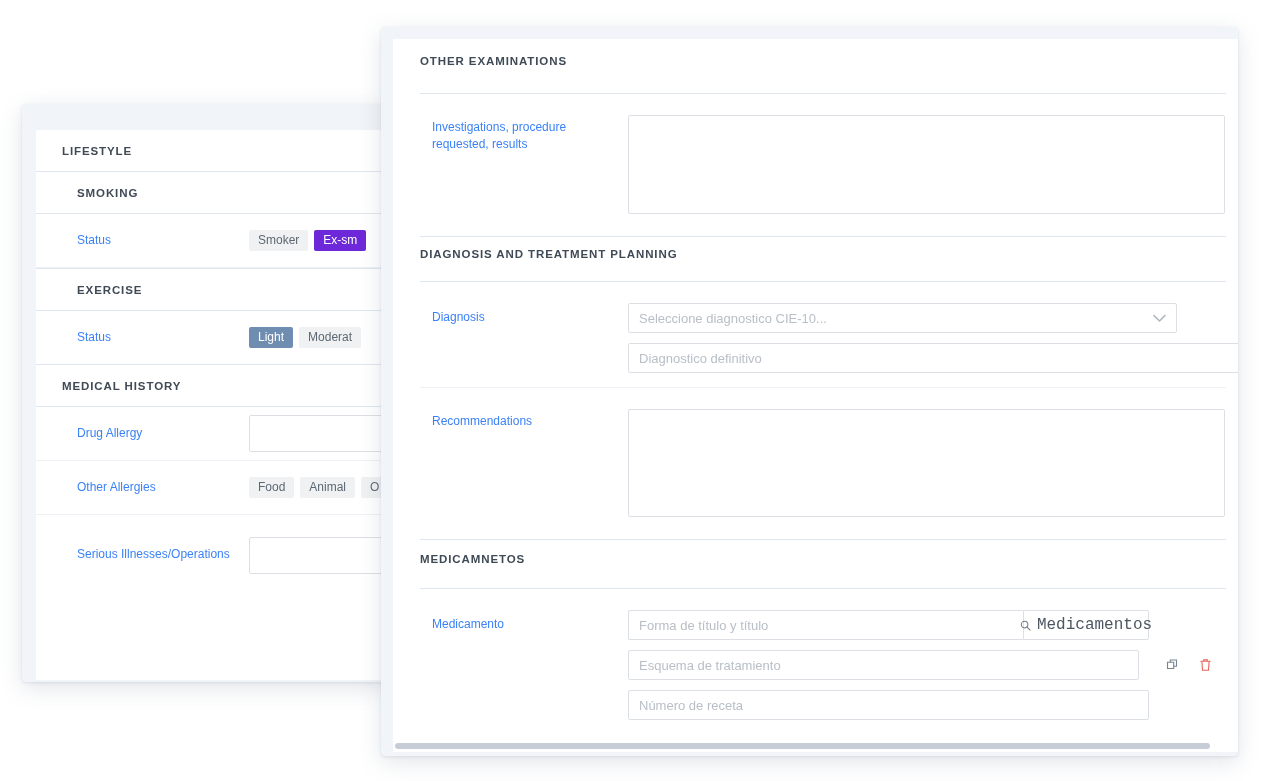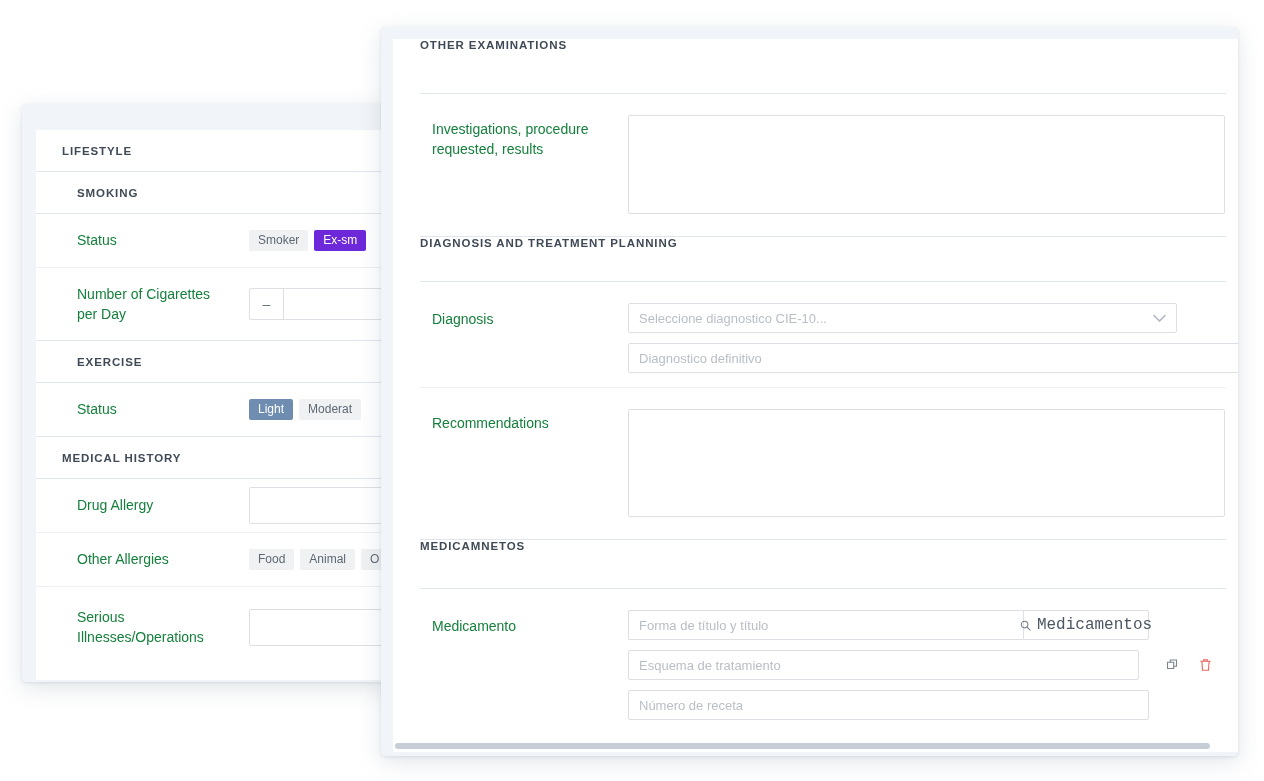--- a/index.html
+++ b/index.html
@@ -36,22 +36,22 @@
     font-size: 11.5px;
     font-weight: bold;
     letter-spacing: 0.9px;
     color: #3f4a56;
     text-transform: uppercase;
   }
   .divider { height: 1px; background: #dfe6ee; }
   .row-divider { height: 1px; background: #edf0f4; }
 
   .field-label {
-    font-size: 14px;
-    color: #15803d;
+    font-size: 12px;
+    color: #3b82f6;
     line-height: 1.45;
   }
 
   .txtbox {
     border: 1px solid #dcdfe3;
     background: #fff;
     border-radius: 2px;
   }
   .inputbox {
     border: 1px solid #dcdfe3;
@@ -102,21 +102,21 @@
     position: absolute;
     left: 2px; top: 3px; height: 6px; width: 815px;
     background: #c7cdd6; border-radius: 3px;
   }
   .lc-head-wrap { height: 41px; display:flex; align-items:center; padding-left: 26px; }
   .lc-head-wrap.indent { padding-left: 41px; }
   .lc-row { display:flex; align-items:center; min-height: 53px; padding-left: 41px; }
   .lc-row .lab { width: 172px; flex: none; padding-right: 10px; }
 
   
-  .rc-head-wrap { height: 42px; display:flex; align-items:flex-start; padding: 0 0 11px 27px; }
+  .rc-head-wrap { height: 42px; display:flex; align-items:center; padding: 0 0 11px 27px; }
   .rc-row { display:flex; padding: 0 0 0 27px; }
   .rc-row .lab { width: 208px; flex:none; padding-top: 4px; padding-right: 14px; }
   .rc-ctrl { flex: 1; }
 </style>
 </head>
 <body>
 
 <div class="stage">
 
   <div class="card" id="left-card">
@@ -134,27 +134,20 @@
 
       <div class="lc-row">
         <div class="lab field-label">Status</div>
         <div class="pillrow">
           <span class="pill">Smoker</span>
           <span class="pill sel">Ex-sm</span>
         </div>
       </div>
       <div class="row-divider"></div>
 
-      <div class="lc-row" style="min-height:72px;">
-        <div class="lab field-label" style="padding-right:16px;">Number of Cigarettes per Day</div>
-        <div class="stepper" style="width:150px;">
-          <div class="minus">–</div>
-          <div class="sfield"></div>
-        </div>
-      </div>
       <div class="divider"></div>
 
       <div class="lc-head-wrap indent">
         <span class="sec-head">EXERCISE</span>
       </div>
       <div class="divider"></div>
 
       <div class="lc-row">
         <div class="lab field-label">Status</div>
         <div class="pillrow">

